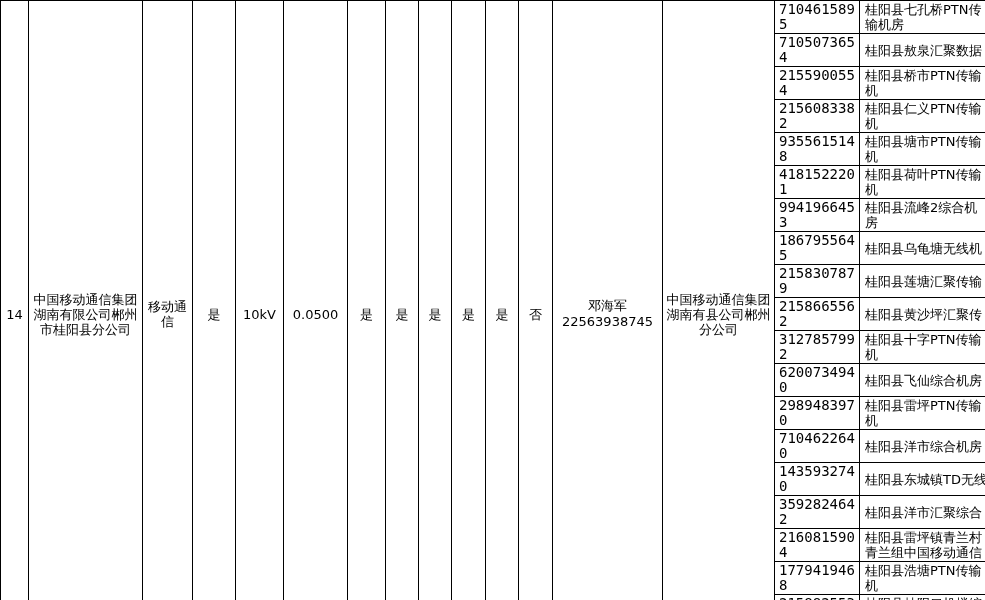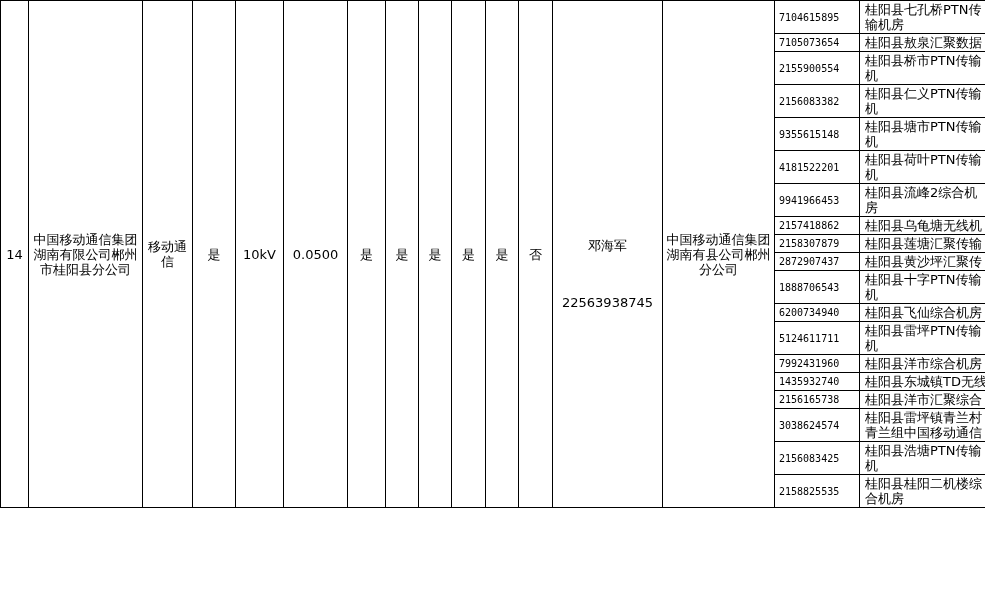--- a/index.html
+++ b/index.html
@@ -9,24 +9,24 @@
   table.grid{
     border-collapse:collapse;table-layout:fixed;width:995px;
     font-family:"DejaVu Sans",sans-serif;font-size:13px;color:#000;
   }
   td{
     border:1px solid #000;padding:1px 3px;text-align:center;vertical-align:middle;
     line-height:15px;overflow:hidden;word-break:break-all;
   }
   td.c-meter{
     text-align:left;padding:1px 2px 1px 4px;
-    font-family:"DejaVu Sans Mono","DejaVu Sans",monospace;font-size:10px;
+    font-family:"DejaVu Sans Mono","DejaVu Sans",monospace;font-size:14px;
   }
   td.c-addr{text-align:left;padding:1px 5px;}
-  td.c-contact div{line-height:16px;margin-top:41px;}
+  td.c-contact div{line-height:16px;}
   tr.sub{height:18px;}
 </style>
 </head>
 <body>
 
 <div class="viewport">
   <table class="grid">
     <colgroup>
       <col style="width:28px">
         <col style="width:114px">
@@ -86,61 +86,61 @@
         </tr>
       <tr class="sub">
           <td class="c-meter">4181522201</td>
           <td class="c-addr">桂阳县荷叶PTN传输机</td>
         </tr>
       <tr class="sub">
           <td class="c-meter">9941966453</td>
           <td class="c-addr">桂阳县流峰2综合机房</td>
         </tr>
       <tr class="sub">
-          <td class="c-meter">2157418862</td>
+          <td class="c-meter">1867955645</td>
           <td class="c-addr">桂阳县乌龟塘无线机</td>
         </tr>
       <tr class="sub">
           <td class="c-meter">2158307879</td>
           <td class="c-addr">桂阳县莲塘汇聚传输</td>
         </tr>
       <tr class="sub">
-          <td class="c-meter">2872907437</td>
+          <td class="c-meter">2158665562</td>
           <td class="c-addr">桂阳县黄沙坪汇聚传</td>
         </tr>
       <tr class="sub">
-          <td class="c-meter">1888706543</td>
+          <td class="c-meter">3127857992</td>
           <td class="c-addr">桂阳县十字PTN传输机</td>
         </tr>
       <tr class="sub">
           <td class="c-meter">6200734940</td>
           <td class="c-addr">桂阳县飞仙综合机房</td>
         </tr>
       <tr class="sub">
-          <td class="c-meter">5124611711</td>
+          <td class="c-meter">2989483970</td>
           <td class="c-addr">桂阳县雷坪PTN传输机</td>
         </tr>
       <tr class="sub">
-          <td class="c-meter">7992431960</td>
+          <td class="c-meter">7104622640</td>
           <td class="c-addr">桂阳县洋市综合机房</td>
         </tr>
       <tr class="sub">
           <td class="c-meter">1435932740</td>
           <td class="c-addr">桂阳县东城镇TD无线</td>
         </tr>
       <tr class="sub">
-          <td class="c-meter">2156165738</td>
+          <td class="c-meter">3592824642</td>
           <td class="c-addr">桂阳县洋市汇聚综合</td>
         </tr>
       <tr class="sub">
-          <td class="c-meter">3038624574</td>
+          <td class="c-meter">2160815904</td>
           <td class="c-addr">桂阳县雷坪镇青兰村青兰组中国移动通信</td>
         </tr>
       <tr class="sub">
-          <td class="c-meter">2156083425</td>
+          <td class="c-meter">1779419468</td>
           <td class="c-addr">桂阳县浩塘PTN传输机</td>
         </tr>
       <tr class="sub">
           <td class="c-meter">2158825535</td>
           <td class="c-addr">桂阳县桂阳二机楼综合机房</td>
         </tr>
 
     </tbody>
   </table>
 </div>

